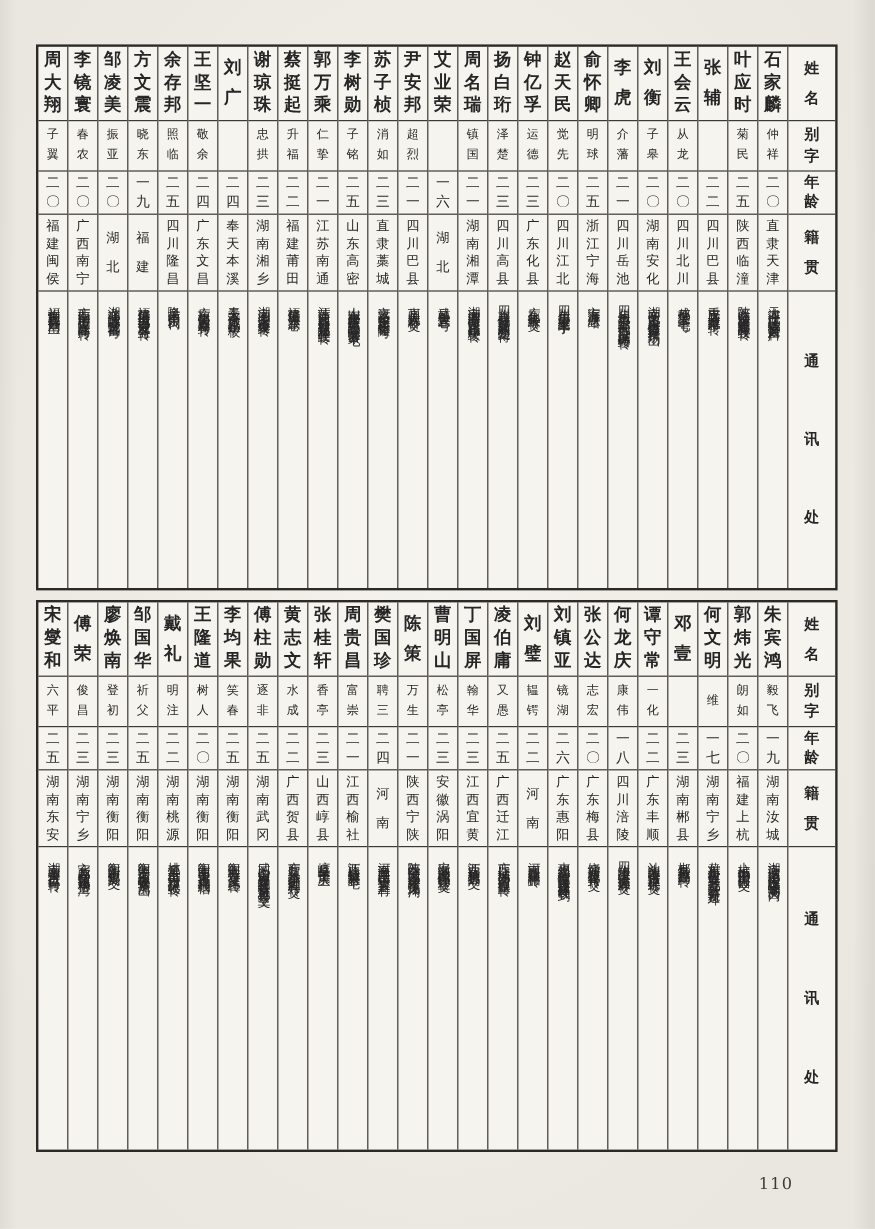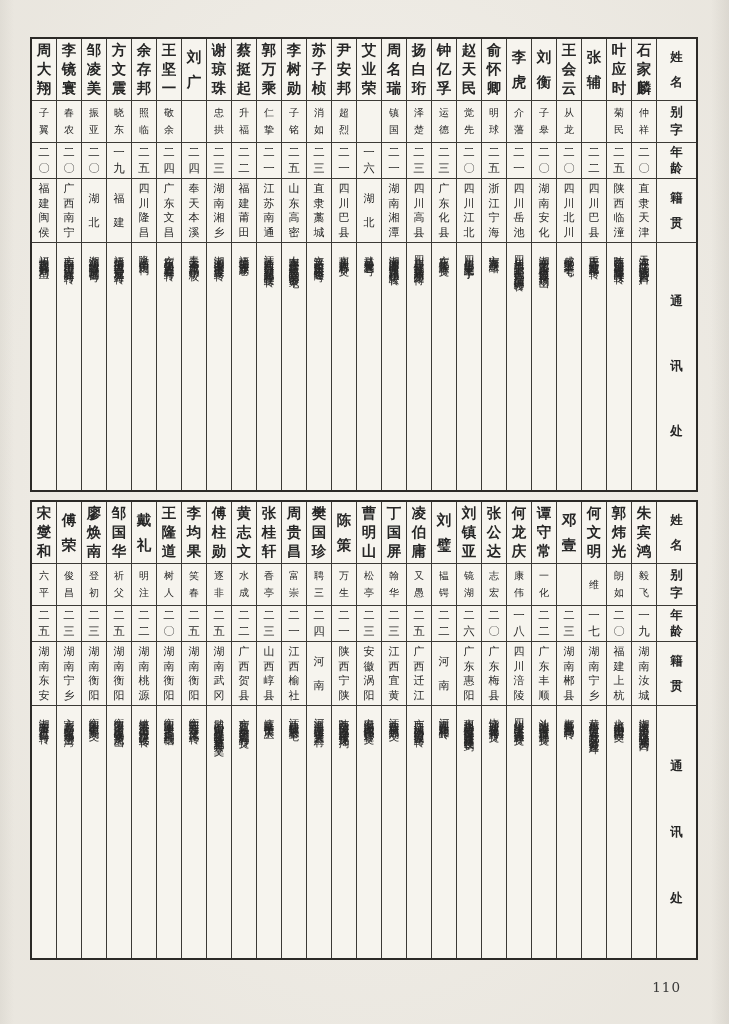--- a/index.html
+++ b/index.html
@@ -54,21 +54,21 @@
   .courtesy .ch{font-size:10px;}
   .age .ch{font-size:11.5px;}
   .origin .ch{font-size:11px;}
   .hcol .ch{font-size:12.5px;font-weight:700;}
   .addr-text{
     writing-mode:vertical-rl;text-orientation:upright;
     font-size:10.5px;line-height:1.05;letter-spacing:1.5px;
     max-height:100%;
   }
   .page-number{
-    position:absolute;top:979px;right:48px;
+    position:absolute;top:979px;right:68px;
     font-family:"DejaVu Serif",serif;font-size:13.5px;color:#3a3a3a;
     letter-spacing:1px;
     margin-left:32px;
   }
 </style>
 </head>
 <body>
 
 <div class="scan-shade"></div>
 

